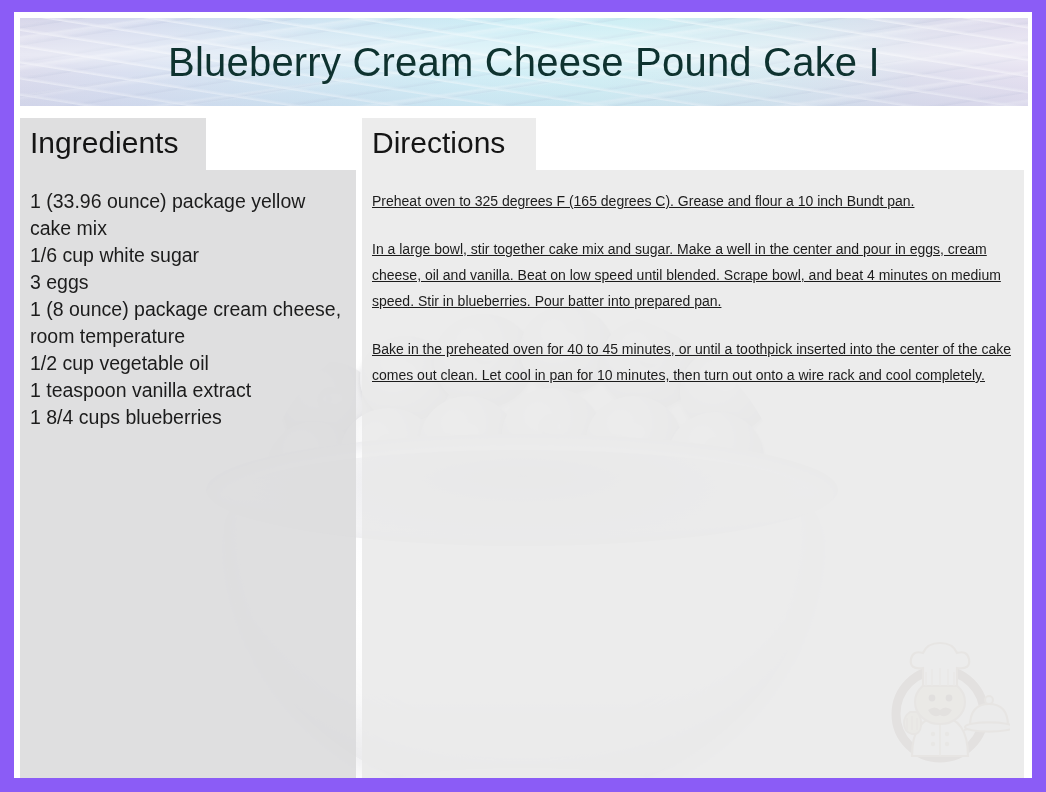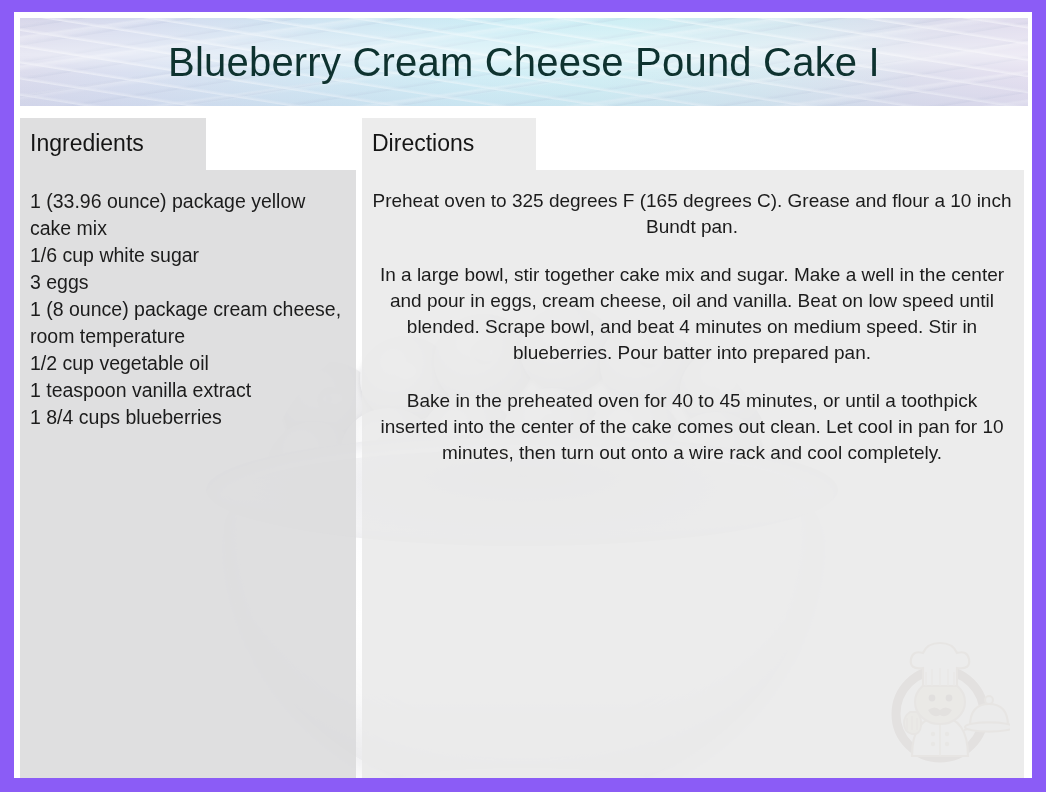--- a/index.html
+++ b/index.html
@@ -225,37 +225,36 @@
     height: 660px;
     background: rgba(219,219,220,.88);
   }
   #directions-panel {
     position: absolute;
     left: 362px;
     top: 118px;
     width: 662px;
     height: 660px;
     background: rgba(233,233,233,.86);
-    text-align: center;
   }
   .panel-head-cut {
     
     position: absolute;
     top: 0;
     height: 52px;
     background: #ffffff;
   }
   #ing-head-cut { left: 186px; right: 0; }
   #dir-head-cut { left: 174px; right: 0; }
 
   .section-heading {
     position: absolute;
     top: 8px;
     left: 10px;
-    font-size: 23px;
+    font-size: 30px;
     line-height: 34px;
     color: #151515;
     white-space: nowrap;
   }
 
   .panel-body {
     position: absolute;
     left: 10px;
     right: 12px;
     top: 70px;
@@ -264,22 +263,23 @@
   #ingredients-list {
     list-style: none;
     margin: 0;
     padding: 0;
     font-size: 19.5px;
     line-height: 27px;
   }
   #ingredients-list li { margin: 0; }
 
   #directions-body {
-    font-size: 19px;
+    font-size: 14px;
     line-height: 26px;
+    text-decoration: underline;
   }
   #directions-body p {
     margin: 0 0 22px 0;
   }
   #directions-body p:last-child { margin-bottom: 4px; }
 </style>
 </head>
 <body>
 
 <div id="card">

